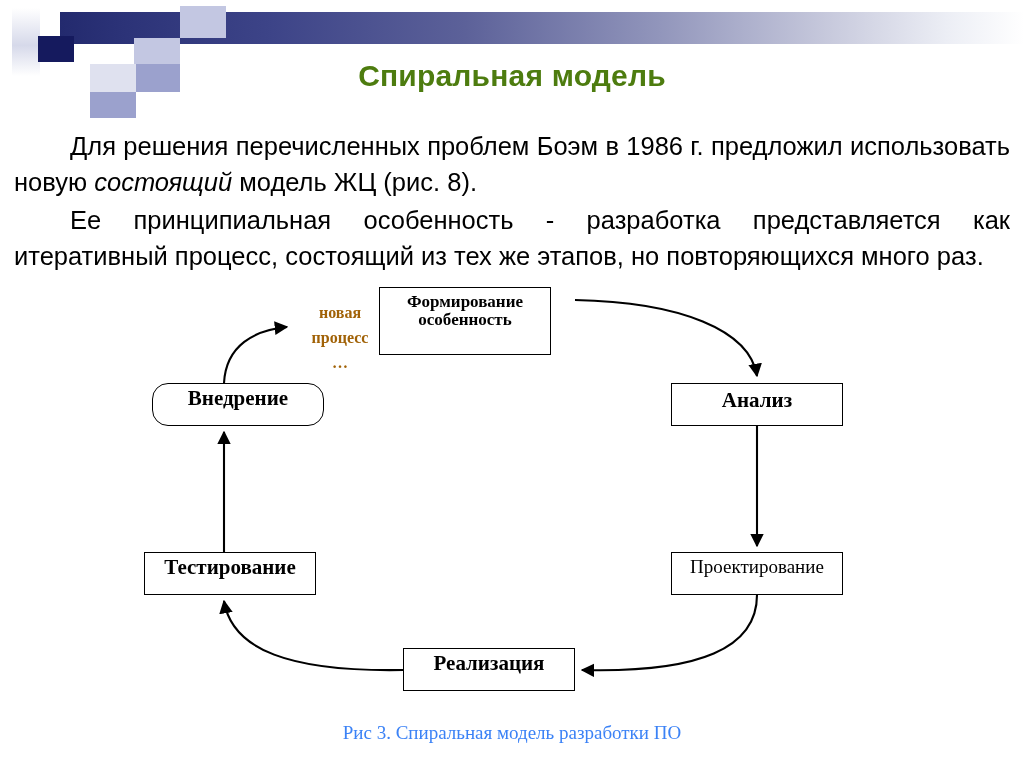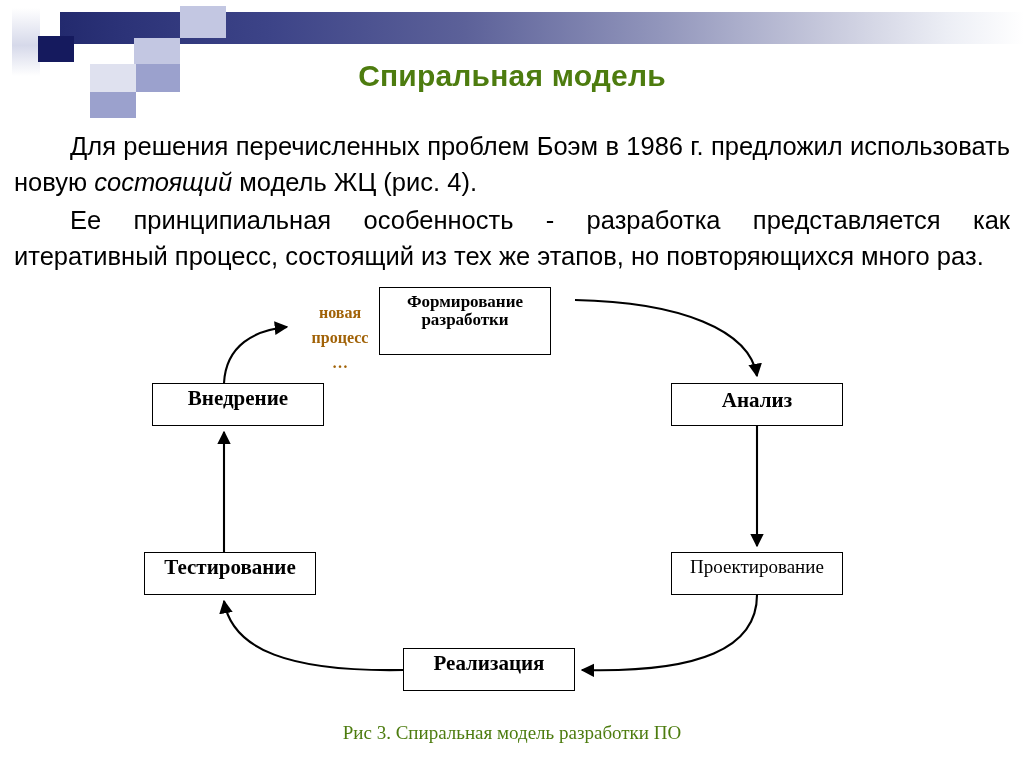--- a/index.html
+++ b/index.html
@@ -118,21 +118,21 @@
     align-items: flex-start; padding-top: 3px;
   }
   #box-testirovanie {
     left: 144px; top: 552px; width: 172px; height: 43px;
     font-weight: bold; font-size: 21px;
     align-items: flex-start; padding-top: 3px;
   }
   #box-vnedrenie {
     left: 152px; top: 383px; width: 172px; height: 43px;
     font-weight: bold; font-size: 21px;
-    align-items: flex-start; padding-top: 3px;
+    align-items: flex-start; padding-top: 3px; border-radius: 16px;
   }
 
   .iteration-label {
     position: absolute;
     left: 290px;
     top: 300px;
     width: 100px;
     font-family: "Liberation Serif", serif;
     font-weight: bold;
     font-size: 16px;
@@ -143,41 +143,41 @@
   .iteration-label span { display: block; }
 
   .caption {
     position: absolute;
     left: 0;
     top: 722px;
     width: 1024px;
     text-align: center;
     font-family: "Liberation Serif", serif;
     font-size: 19px;
-    color: #4d7c0f;
+    color: #3b82f6;
   }
 </style>
 </head>
 <body>
 
 <div id="slide">
 
   <div class="deco-bar"></div>
   <div class="sq sq-fade" style="left:12px;  top:8px;  width:28px; height:68px;"></div>
   <div class="sq sq-navy" style="left:38px;  top:36px; width:36px; height:26px;"></div>
   <div class="sq sq-light" style="left:134px; top:38px; width:46px; height:28px;"></div>
   <div class="sq sq-light" style="left:180px; top:6px;  width:46px; height:32px;"></div>
   <div class="sq sq-mid" style="left:134px; top:64px; width:46px; height:28px;"></div>
   <div class="sq sq-mid" style="left:90px;  top:90px; width:46px; height:28px;"></div>
   <div class="sq sq-pale" style="left:90px;  top:64px; width:46px; height:28px;"></div>
 
   <div class="title">Спиральная модель</div>
 
   <div class="body-text">
-    <p><span>Для решения перечисленных проблем Боэм в 1986 г. предложил использовать новую </span><i>состоящий</i><span> модель ЖЦ (рис. 4).</span></p>
+    <p><span>Для решения перечисленных проблем Боэм в 1986 г. предложил использовать новую </span><i>состоящий</i><span> модель ЖЦ (рис. 8).</span></p>
     <p>Ее принципиальная особенность - разработка представляется как итеративный процесс, состоящий из тех же этапов, но повторяющихся много раз.</p>
   </div>
 
   <svg id="diagram" viewBox="0 0 1024 767">
     <defs>
       <marker id="ah" viewBox="0 0 10 10" refX="9" refY="5" markerWidth="6.5" markerHeight="6.5" orient="auto-start-reverse">
         <path d="M 0 0 L 10 5 L 0 10 z" fill="#000000"></path>
       </marker>
     </defs>
 
@@ -196,21 +196,21 @@
 
   <div class="iteration-label">
     <span>новая</span>
     <span>процесс</span>
     <span>…</span>
   </div>
 
   <div class="box" id="box-formirovanie">
     <div>
       <span>Формирование</span>
-      <span>разработки</span>
+      <span>особенность</span>
     </div>
   </div>
 
   <div class="box" id="box-analiz">
     <span>Анализ</span>
   </div>
 
   <div class="box" id="box-realizaciya">
     <span>Реализация</span>
   </div>

